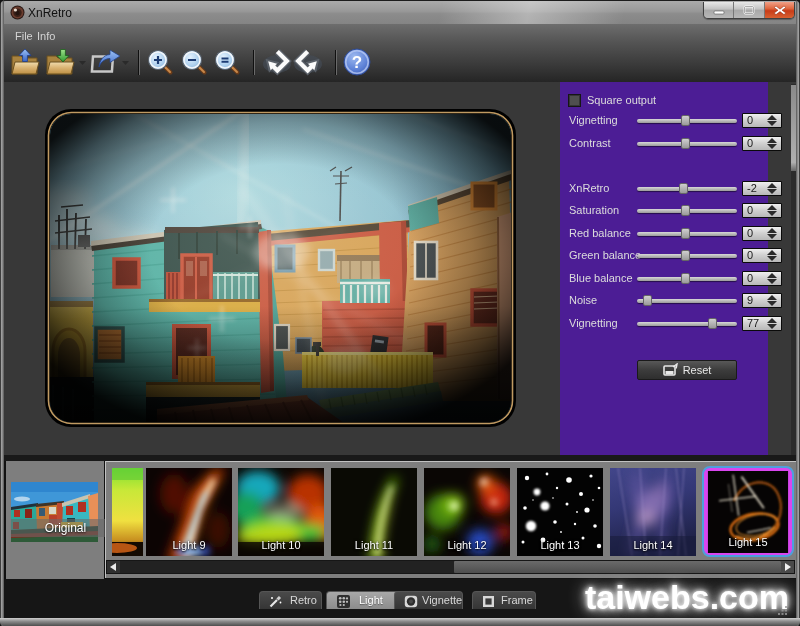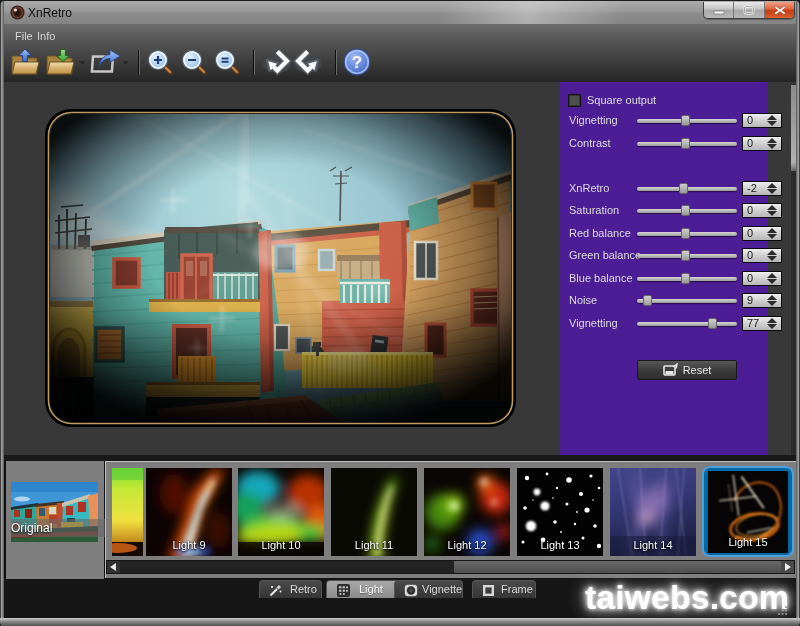--- a/index.html
+++ b/index.html
@@ -30,33 +30,33 @@
 .sp{position:absolute;left:182px;top:0;width:40px;height:15px;background:linear-gradient(180deg,#efefef 0%,#d2d2d2 45%,#b8b8b8 100%);border:1px solid #0a0a0a;border-radius:1px;box-sizing:border-box}
 .sp i{position:absolute;left:4px;top:0px;font-style:normal;font-size:11px;color:#1a1a1a}
 .sp b{position:absolute;right:3px;top:1px;width:11px;height:11px}
 .sp b:before{content:"";position:absolute;left:0;top:0;border-left:5.5px solid transparent;border-right:5.5px solid transparent;border-bottom:5px solid #2a2a2a}
 .sp b:after{content:"";position:absolute;left:0;bottom:0;border-left:5.5px solid transparent;border-right:5.5px solid transparent;border-top:5px solid #2a2a2a}
 #reset{position:absolute;left:77px;top:278px;width:100px;height:20px;background:linear-gradient(180deg,#585858,#3c3c3c 50%,#2e2e2e);border:1px solid #1a1a1a;border-radius:2px;box-sizing:border-box;color:#e8e8e8;font-size:11px;text-align:center;line-height:18px}
 #botdark{position:absolute;left:4px;top:455px;width:792px;height:6px;background:#191919}
 #botpanel{position:absolute;left:4px;top:461px;width:792px;height:118px;background:#111}
 #leftsec{position:absolute;left:2px;top:0;width:98px;height:118px;background:#7e7e7e}
 #origthumb{position:absolute;left:5px;top:21px;width:87px;height:60px}
-#origlabel{position:absolute;left:0;top:37px;width:109px;height:18px;background:rgba(105,105,105,.6);color:#fff;font-size:12px;line-height:18px;text-shadow:0 1px 2px rgba(0,0,0,.8)}
+#origlabel{position:absolute;left:0;top:37px;width:109px;height:18px;background:rgba(105,105,105,.6);color:#fff;font-size:12px;text-align:center;line-height:18px;text-shadow:0 1px 2px rgba(0,0,0,.8)}
 #strip{position:absolute;left:101px;top:0;width:691px;height:117px;background:#7e7e7e;border-top:1px solid #c2c2c2;border-left:1px solid #c2c2c2;box-sizing:border-box}
 .thumb{position:absolute;top:6px;width:86px;height:88px;overflow:hidden}
 .tlabel{position:absolute;left:0;bottom:5px;width:100%;text-align:center;color:#fff;font-size:11px;text-shadow:0 1px 2px #000,0 0 3px rgba(0,0,0,.8)}
-#sel15{position:absolute;left:596px;top:4px;width:92px;height:91px;border:2px solid #4da0dc;border-radius:8px;background:#0369a1;box-sizing:border-box}
+#sel15{position:absolute;left:596px;top:4px;width:92px;height:91px;border:2px solid #4da0dc;border-radius:8px;background:#d946ef;box-sizing:border-box}
 #sel15 .thumb{left:3px;top:3px;width:82px;height:82px}
 #hsb{position:absolute;left:0px;top:98px;width:689px;height:14px;background:#222;border:1px solid #161616;box-sizing:border-box}
 #hsb .la,#hsb .ra{position:absolute;top:0;width:13px;height:12px;background:#303030}
 #hsb .la{left:0}#hsb .ra{right:0;background:#4a4a4a}
 #hsb .thm{position:absolute;left:347px;top:0;width:327px;height:12px;background:linear-gradient(180deg,#6a6a6a,#4e4e4e);border-radius:1px}
 .tri{position:absolute;top:2px;width:0;height:0}
 #tabbar{position:absolute;left:4px;top:579px;width:792px;height:39px;background:#161616}
-.tab{position:absolute;top:1px;height:18px;background:linear-gradient(180deg,#4a4a4a,#353535);border:1px solid #555;border-bottom:none;border-radius:4px 4px 0 0;box-sizing:border-box;color:#d8d8d8;font-size:11px}
+.tab{position:absolute;top:12px;height:18px;background:linear-gradient(180deg,#4a4a4a,#353535);border:1px solid #555;border-bottom:none;border-radius:4px 4px 0 0;box-sizing:border-box;color:#d8d8d8;font-size:11px}
 .tab.sel{background:linear-gradient(180deg,#a8a8a8,#8c8c8c);color:#fff;text-shadow:0 1px 1px rgba(0,0,0,.4)}
 .tab span{position:absolute;top:2px}
 #wm{position:absolute;right:7px;top:-1px;font-size:34px;font-weight:bold;color:#fff;letter-spacing:0px;text-shadow:0 0 4px #fff,0 0 10px #fff,0 0 18px rgba(255,255,255,.9);font-family:"Liberation Sans",sans-serif}
 #grip{position:absolute;right:8px;bottom:3px;width:10px;height:9px;opacity:.8}
 #edgeL{position:absolute;left:0;top:0;width:4px;height:626px;background:linear-gradient(90deg,#0e0e0e,#a8a8a8 40%,#555)}
 #edgeR{position:absolute;right:0;top:0;width:4px;height:626px;background:linear-gradient(90deg,#555,#a8a8a8 60%,#0e0e0e)}
 #edgeB{position:absolute;left:0;bottom:0;width:800px;height:8px;background:linear-gradient(180deg,#cfcfcf 0%,#8e8e8e 40%,#4e4e4e 100%);border-radius:0 0 4px 4px}
 </style></head>
 <body>
 <div id="win">

